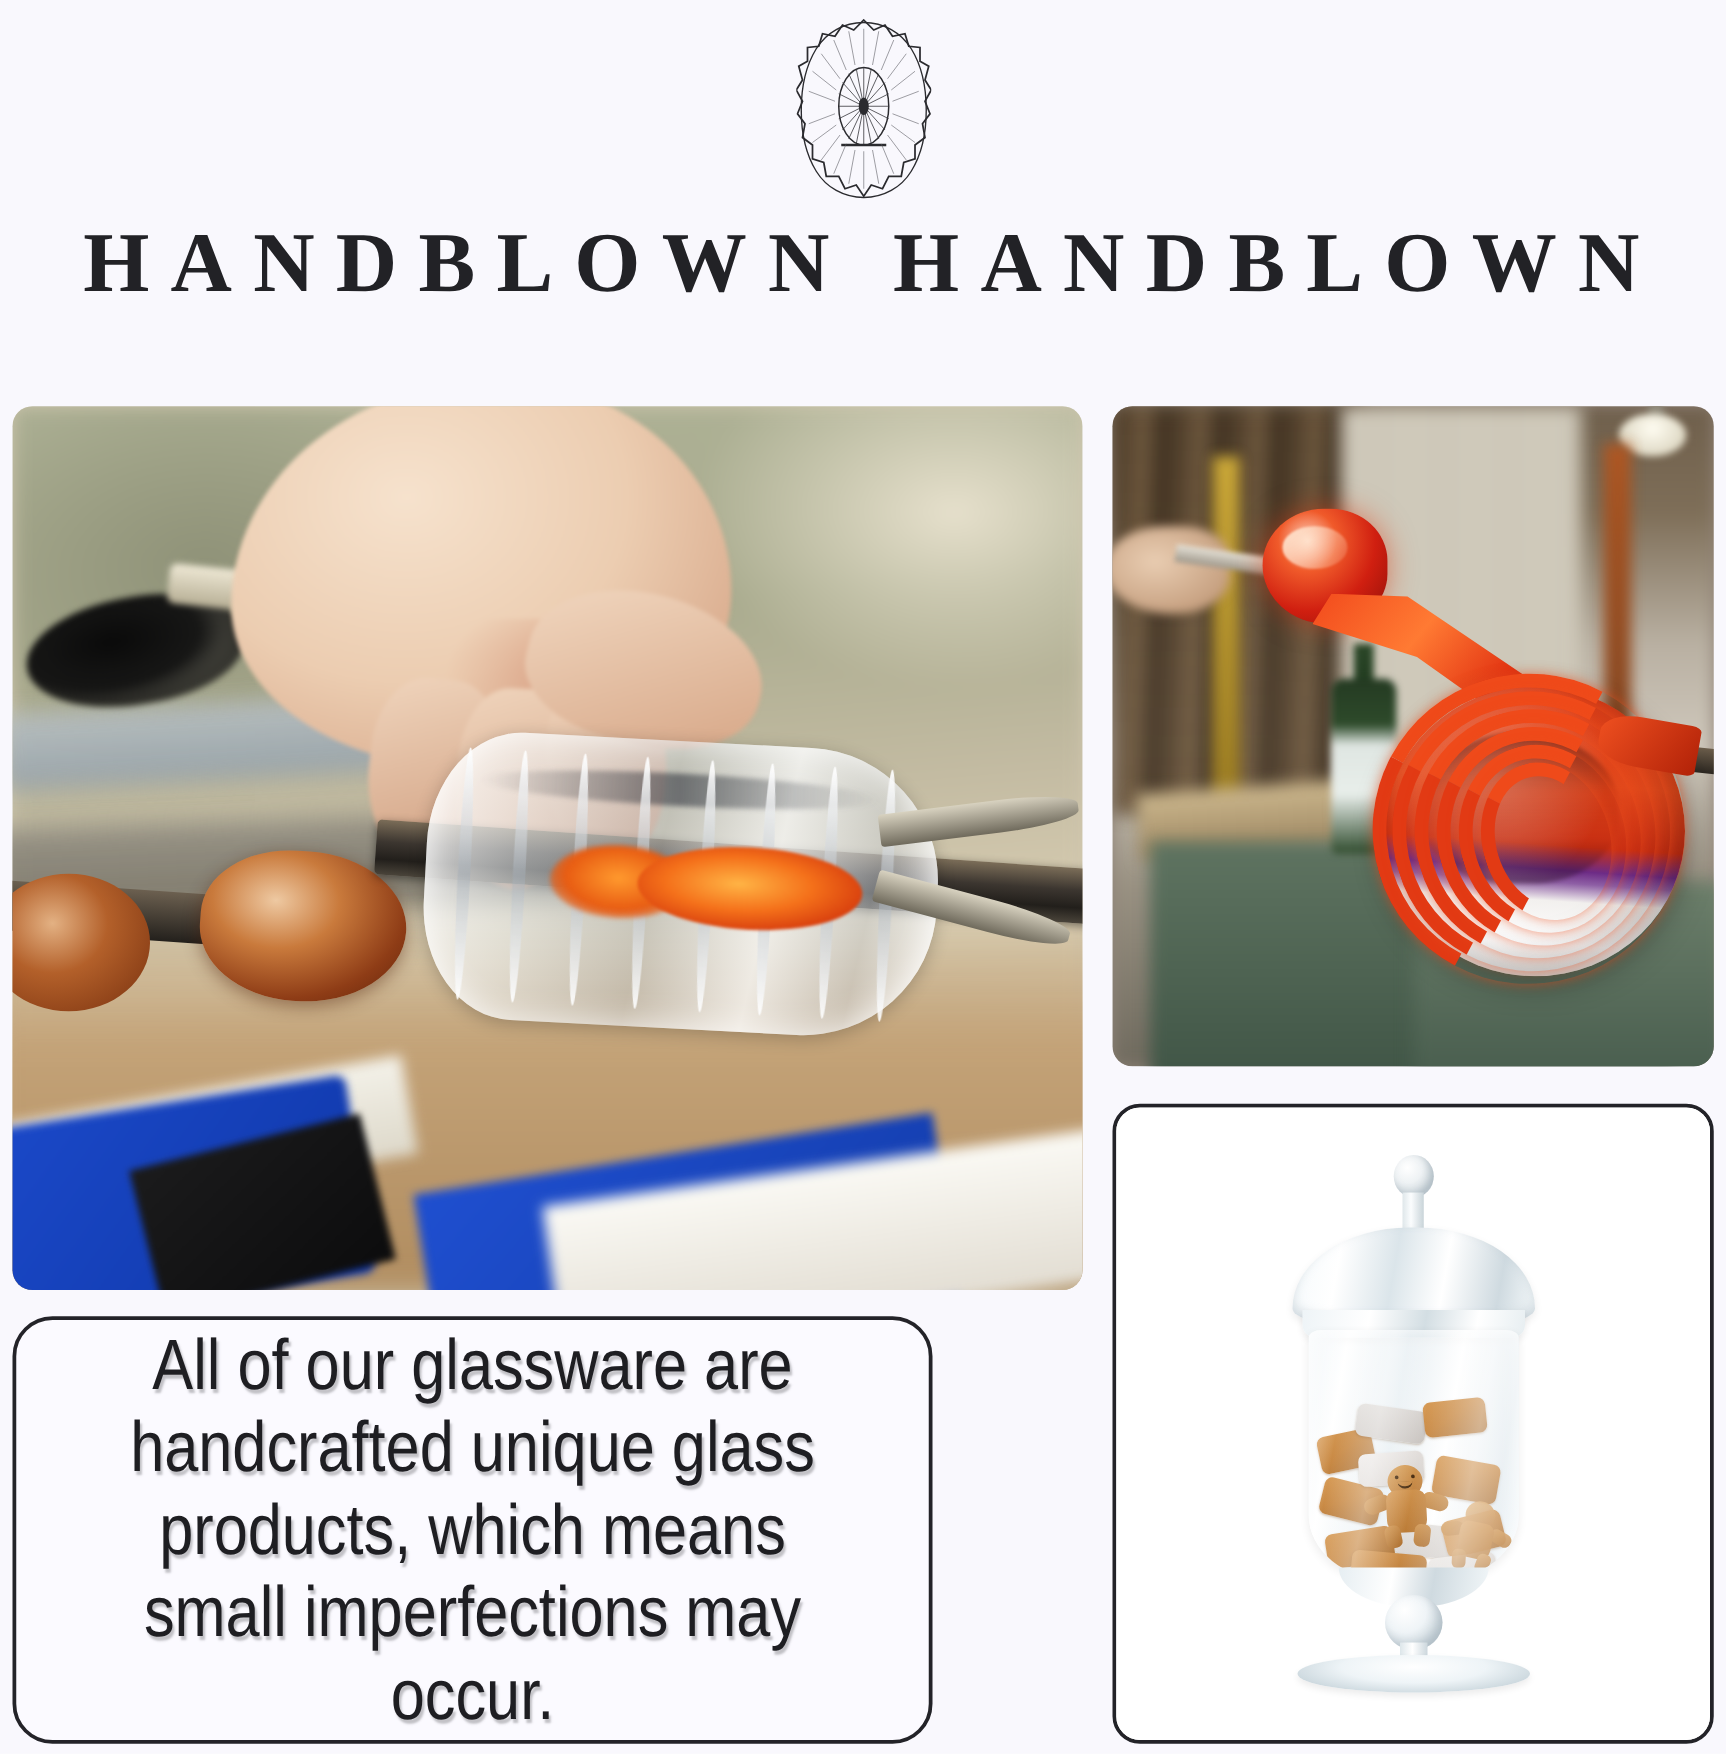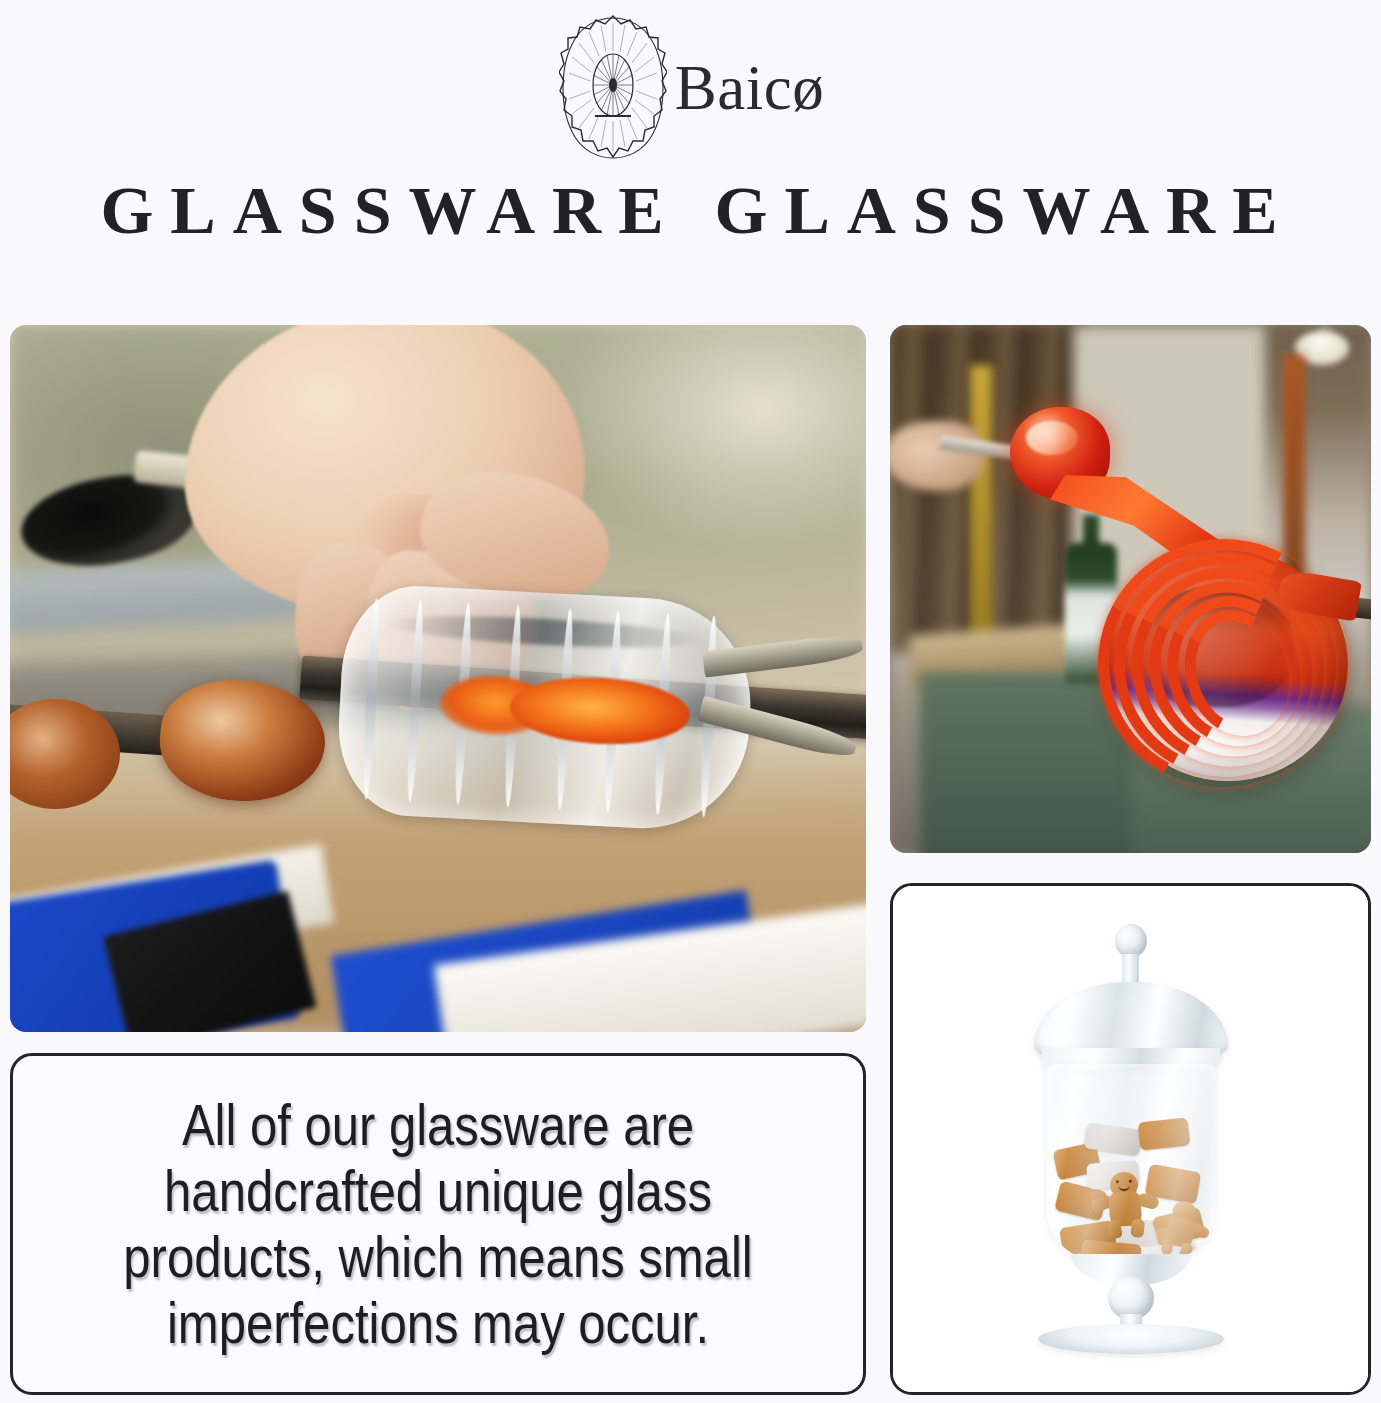--- a/index.html
+++ b/index.html
@@ -78,23 +78,23 @@
     left: 880px; top: 558px;
     width: 481px; height: 512px;
     border: 3px solid #232328;
     border-radius: 22px;
     background: #ffffff;
     overflow: hidden;
   }
   .card-note {
     position: absolute;
     left: 0; top: 728px;
-    width: 856px; height: 342px;
+    width: 736px; height: 342px;
     border: 3px solid #232328;
-    border-radius: 22px;
+    border-radius: 32px;
     background: #fbfaff;
     display: flex;
     align-items: center;
     justify-content: center;
     padding: 10px 34px;
   }
 
   .note-text {
     font-family: "Liberation Sans Narrow", "Liberation Sans", sans-serif;
     font-stretch: condensed;
@@ -593,24 +593,23 @@
             <line x1="10" y1="58" x2="31" y2="66"></line>
           <line x1="13" y1="42" x2="32" y2="57"></line>
             <line x1="20" y1="28" x2="35" y2="48"></line>
           <line x1="30" y1="17" x2="40" y2="41"></line>
             <line x1="42" y1="10" x2="47" y2="37"></line>
         </g>
       </g>
     </svg>
   </span>
 
-  <span class="brand-word">Baicø</span>
 </header>
 
-<h1 class="headline">GLASSWARE GLASSWARE</h1>
+<h1 class="headline">HANDBLOWN HANDBLOWN</h1>
 
 <div class="content">
 
   <figure class="photo-main">
     <div class="scene1">
       <div class="s1-bg"></div>
       <div class="s1-blueBarTop"></div>
       <div class="s1-darkRail"></div>
       <div class="s1-benchWood"></div>
       <div class="s1-whiteSheet"></div>

